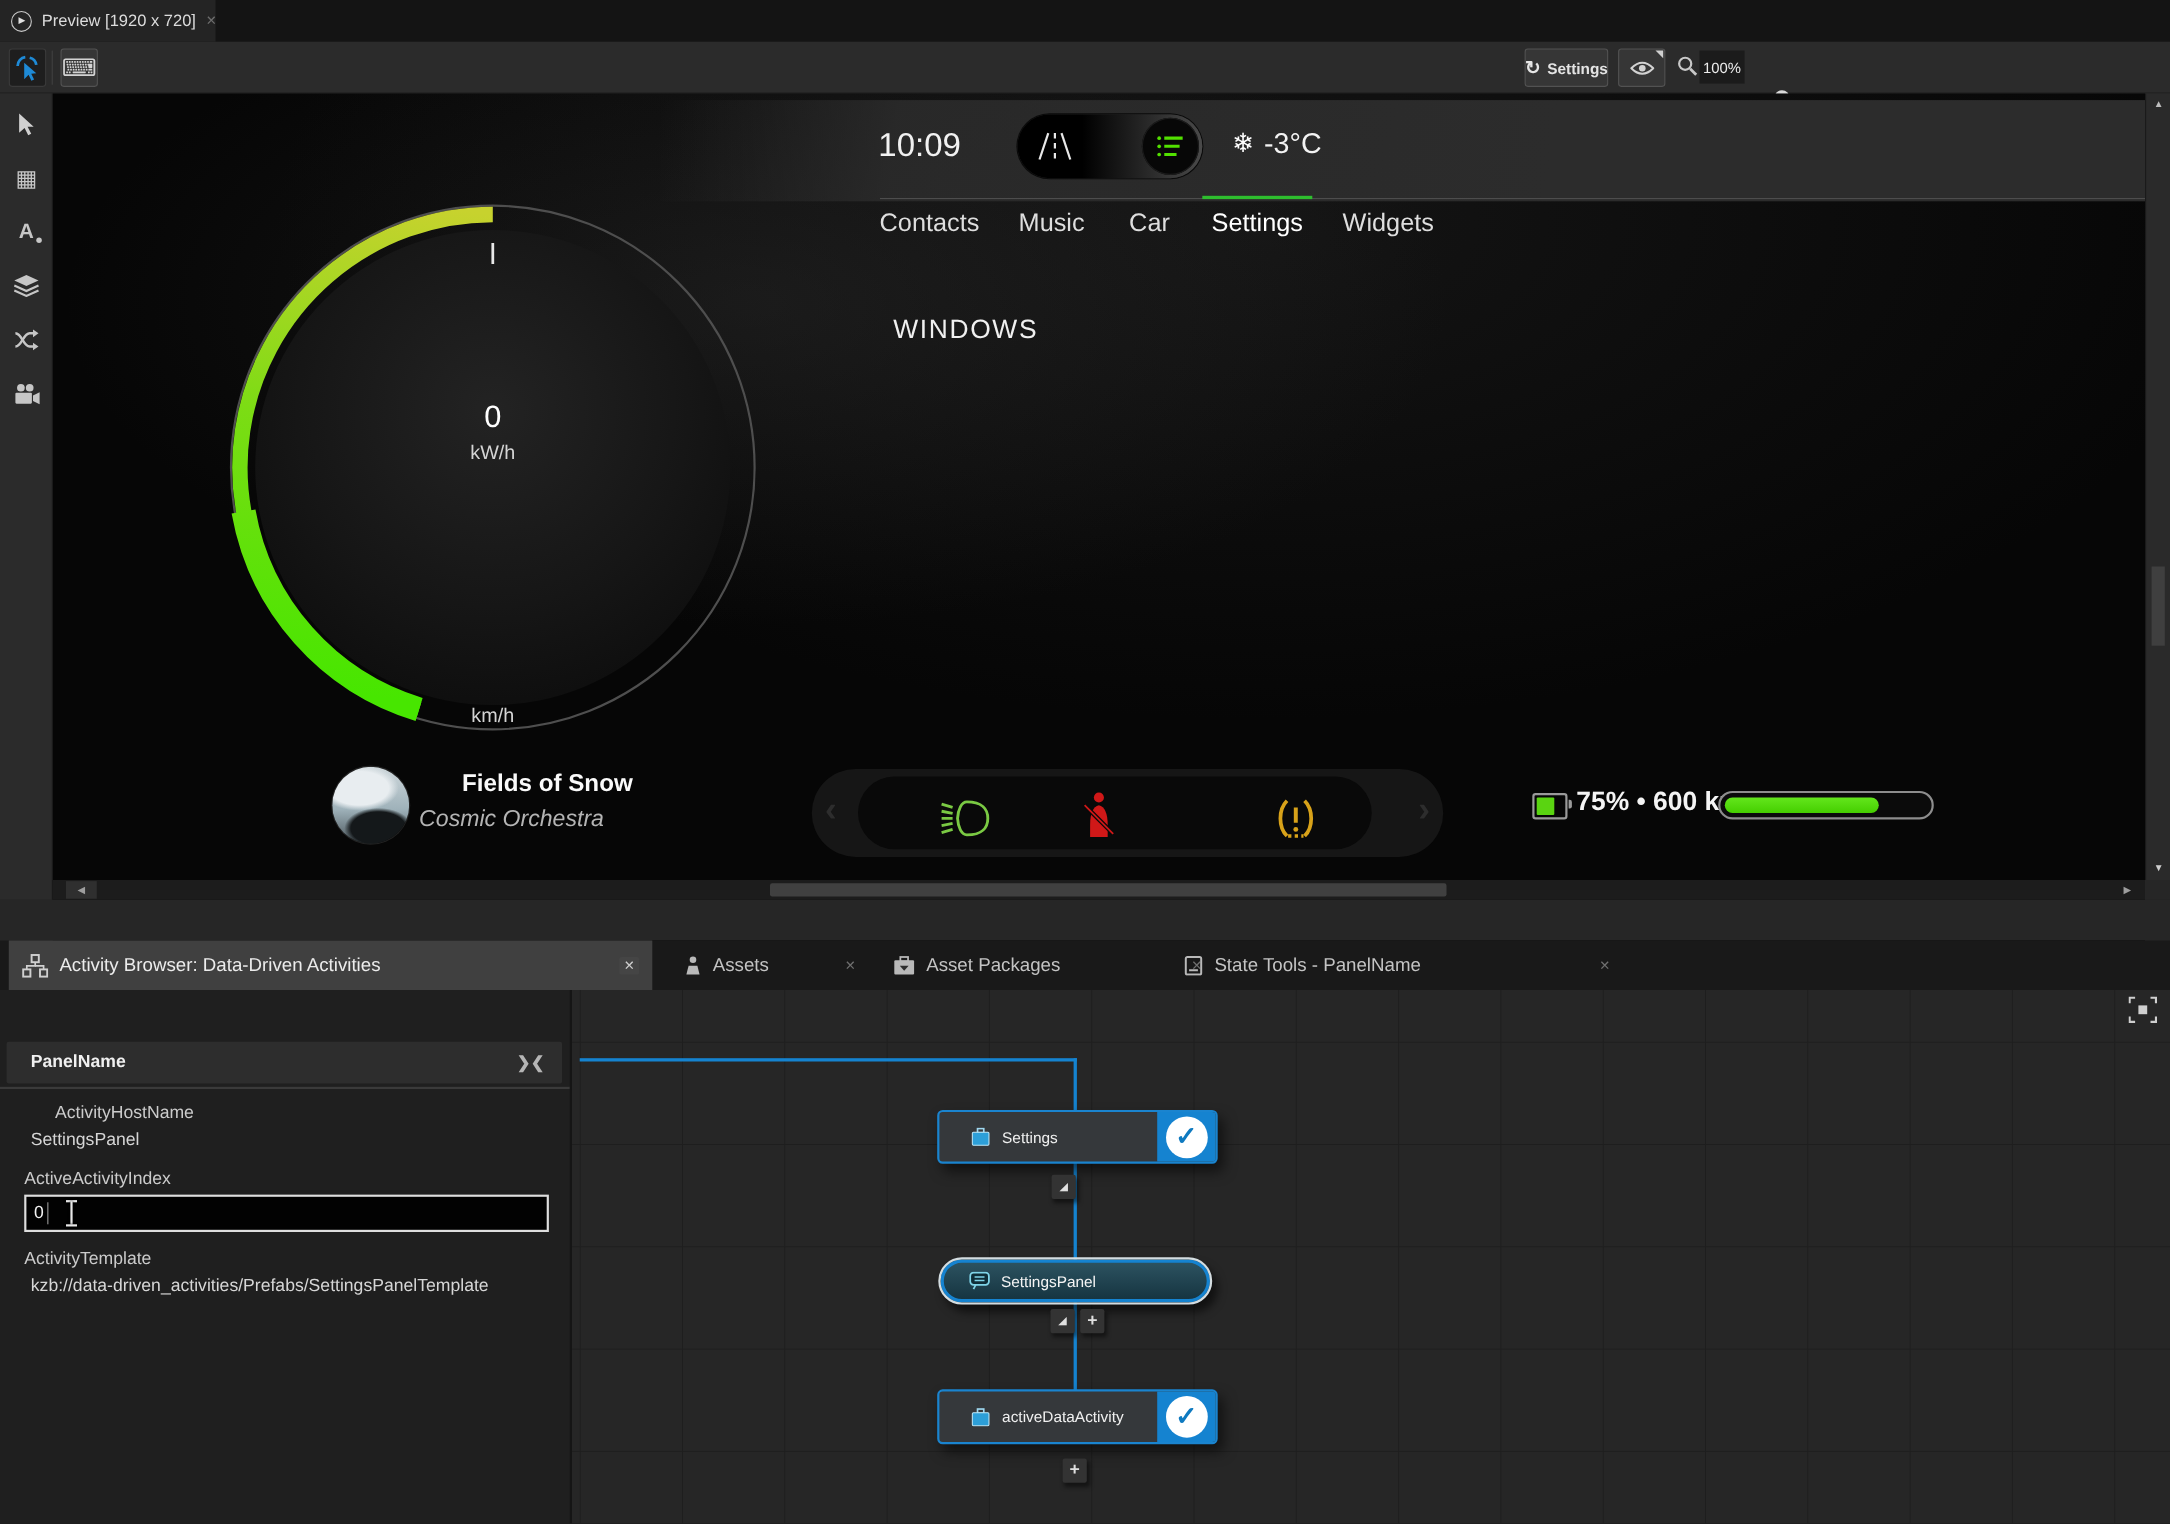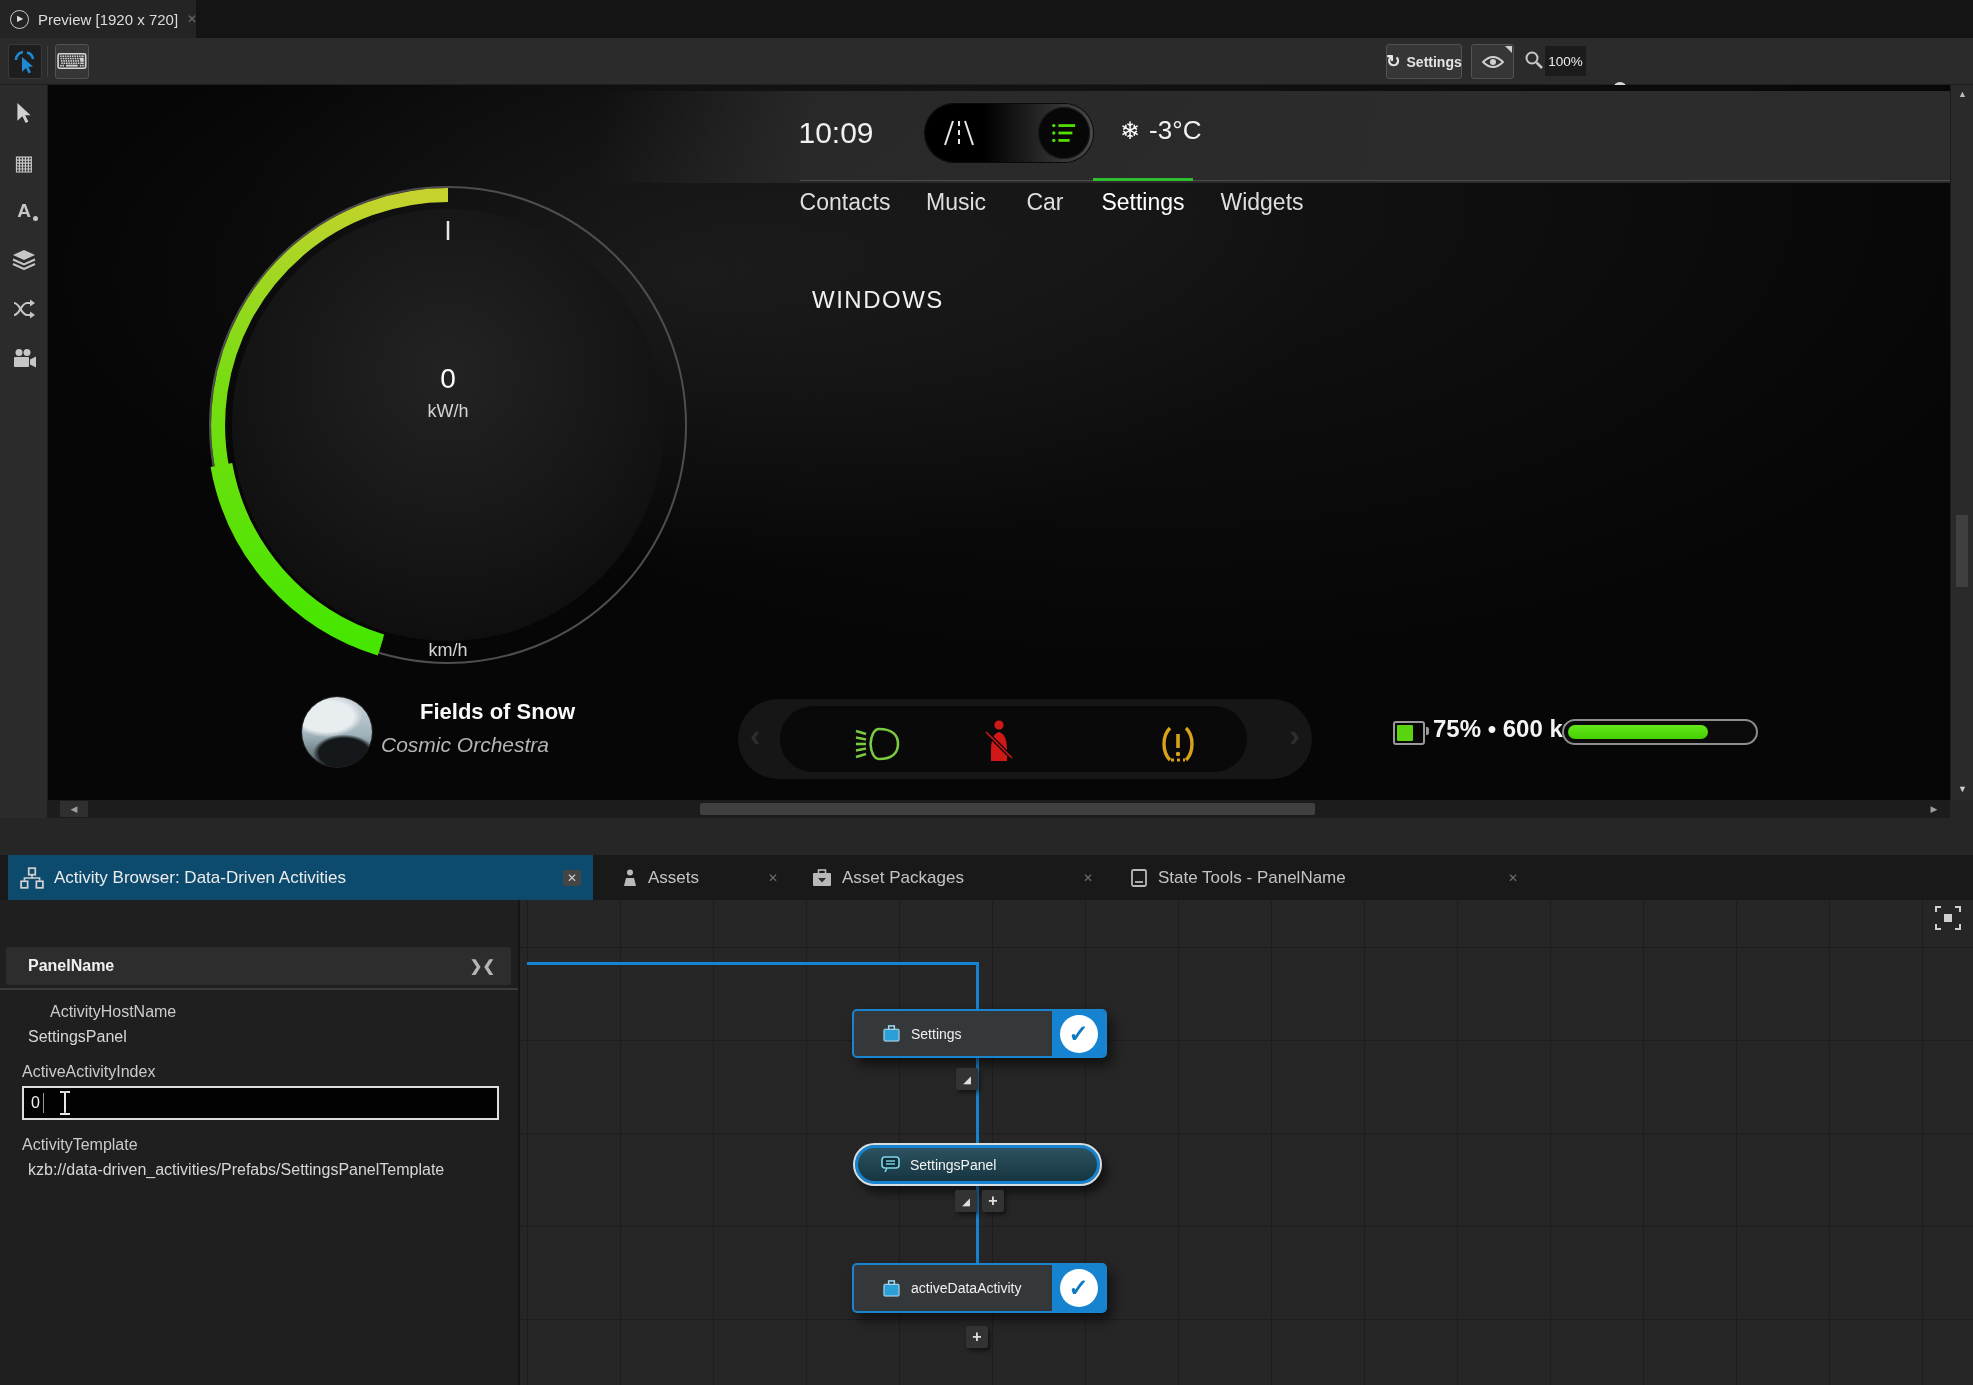--- a/index.html
+++ b/index.html
@@ -99,21 +99,21 @@
   #hscroll .btn-l{position:absolute;left:12px;top:1px;width:28px;height:16px;background:#2f2f2f;color:#9d9d9d;font-size:9px;display:flex;align-items:center;justify-content:center;}
   #hscroll .thumb{position:absolute;left:652px;top:3px;width:615px;height:12px;background:#404040;border-radius:2px;}
   #hscroll .btn-r{position:absolute;right:4px;top:1px;width:24px;height:16px;color:#9d9d9d;font-size:9px;display:flex;align-items:center;justify-content:center;}
   #scroll-corner{left:1950px;top:800px;width:23px;height:18px;background:#262626;}
 
   
   #gap-strip{left:0;top:818px;width:1973px;height:37px;background:#262626;}
   #panel-tabs{left:0;top:855px;width:1973px;height:45px;background:#191919;}
   .ptab{position:absolute;top:0;height:45px;display:flex;align-items:center;box-sizing:border-box;padding:0 12px;gap:10px;}
   .ptab .plbl{font-size:17px;color:#c4c4c4;white-space:nowrap;}
-  .ptab.active{background:#0c4a6e;justify-content:center;}
+  .ptab.active{background:#404040;justify-content:center;}
   .ptab.active .plbl{color:#ececec;}
   .ptab .px{font-size:12px;color:#6f6f6f;margin-left:6px;}
   .ptab.active .px{background:#454545;color:#cfcfcf;padding:1px 4px;border-radius:2px;}
   .ptab .flex{flex:1;}
 
   #panel-body{left:0;top:900px;width:1973px;height:485px;background:#262626;}
   #props{position:absolute;left:0;top:0;width:518px;height:485px;background:#1f1f1f;}
   #props-header{position:absolute;left:6px;top:47px;width:505px;height:38px;background:#2d2d2d;border-radius:2px;display:flex;align-items:center;padding:0 16px 0 22px;box-sizing:border-box;}
   #props-header .ph{font-size:16px;font-weight:bold;color:#f0f0f0;flex:1;}
   #props-header .chev{color:#b5b5b5;font-size:15px;font-weight:bold;}
@@ -380,21 +380,21 @@
   <div class="ptab" style="left:800px;width:305px;">
     <svg width="20" height="18" viewBox="0 0 20 18">
       <rect x="1" y="4" width="18" height="13" rx="1" fill="#b9b9b9"></rect>
       <rect x="6.5" y="1" width="7" height="4" fill="none" stroke="#b9b9b9" stroke-width="1.6"></rect>
       <polygon points="10,13.5 6,9 14,9" fill="#2d2d2d"></polygon>
     </svg>
     <span class="plbl">Asset Packages</span>
     <span class="flex"></span>
     <span class="px">✕</span>
   </div>
-  <div class="ptab" style="left:1118px;width:412px;">
+  <div class="ptab" style="left:1064px;width:412px;">
     <svg width="18" height="18" viewBox="0 0 18 18">
       <rect x="2" y="1" width="14" height="16" rx="1.5" fill="none" stroke="#b9b9b9" stroke-width="1.8"></rect>
       <line x1="5" y1="13" x2="13" y2="13" stroke="#b9b9b9" stroke-width="1.8"></line>
     </svg>
     <span class="plbl">State Tools - PanelName</span>
     <span class="flex"></span>
     <span class="px">✕</span>
   </div>
 </div>
 

